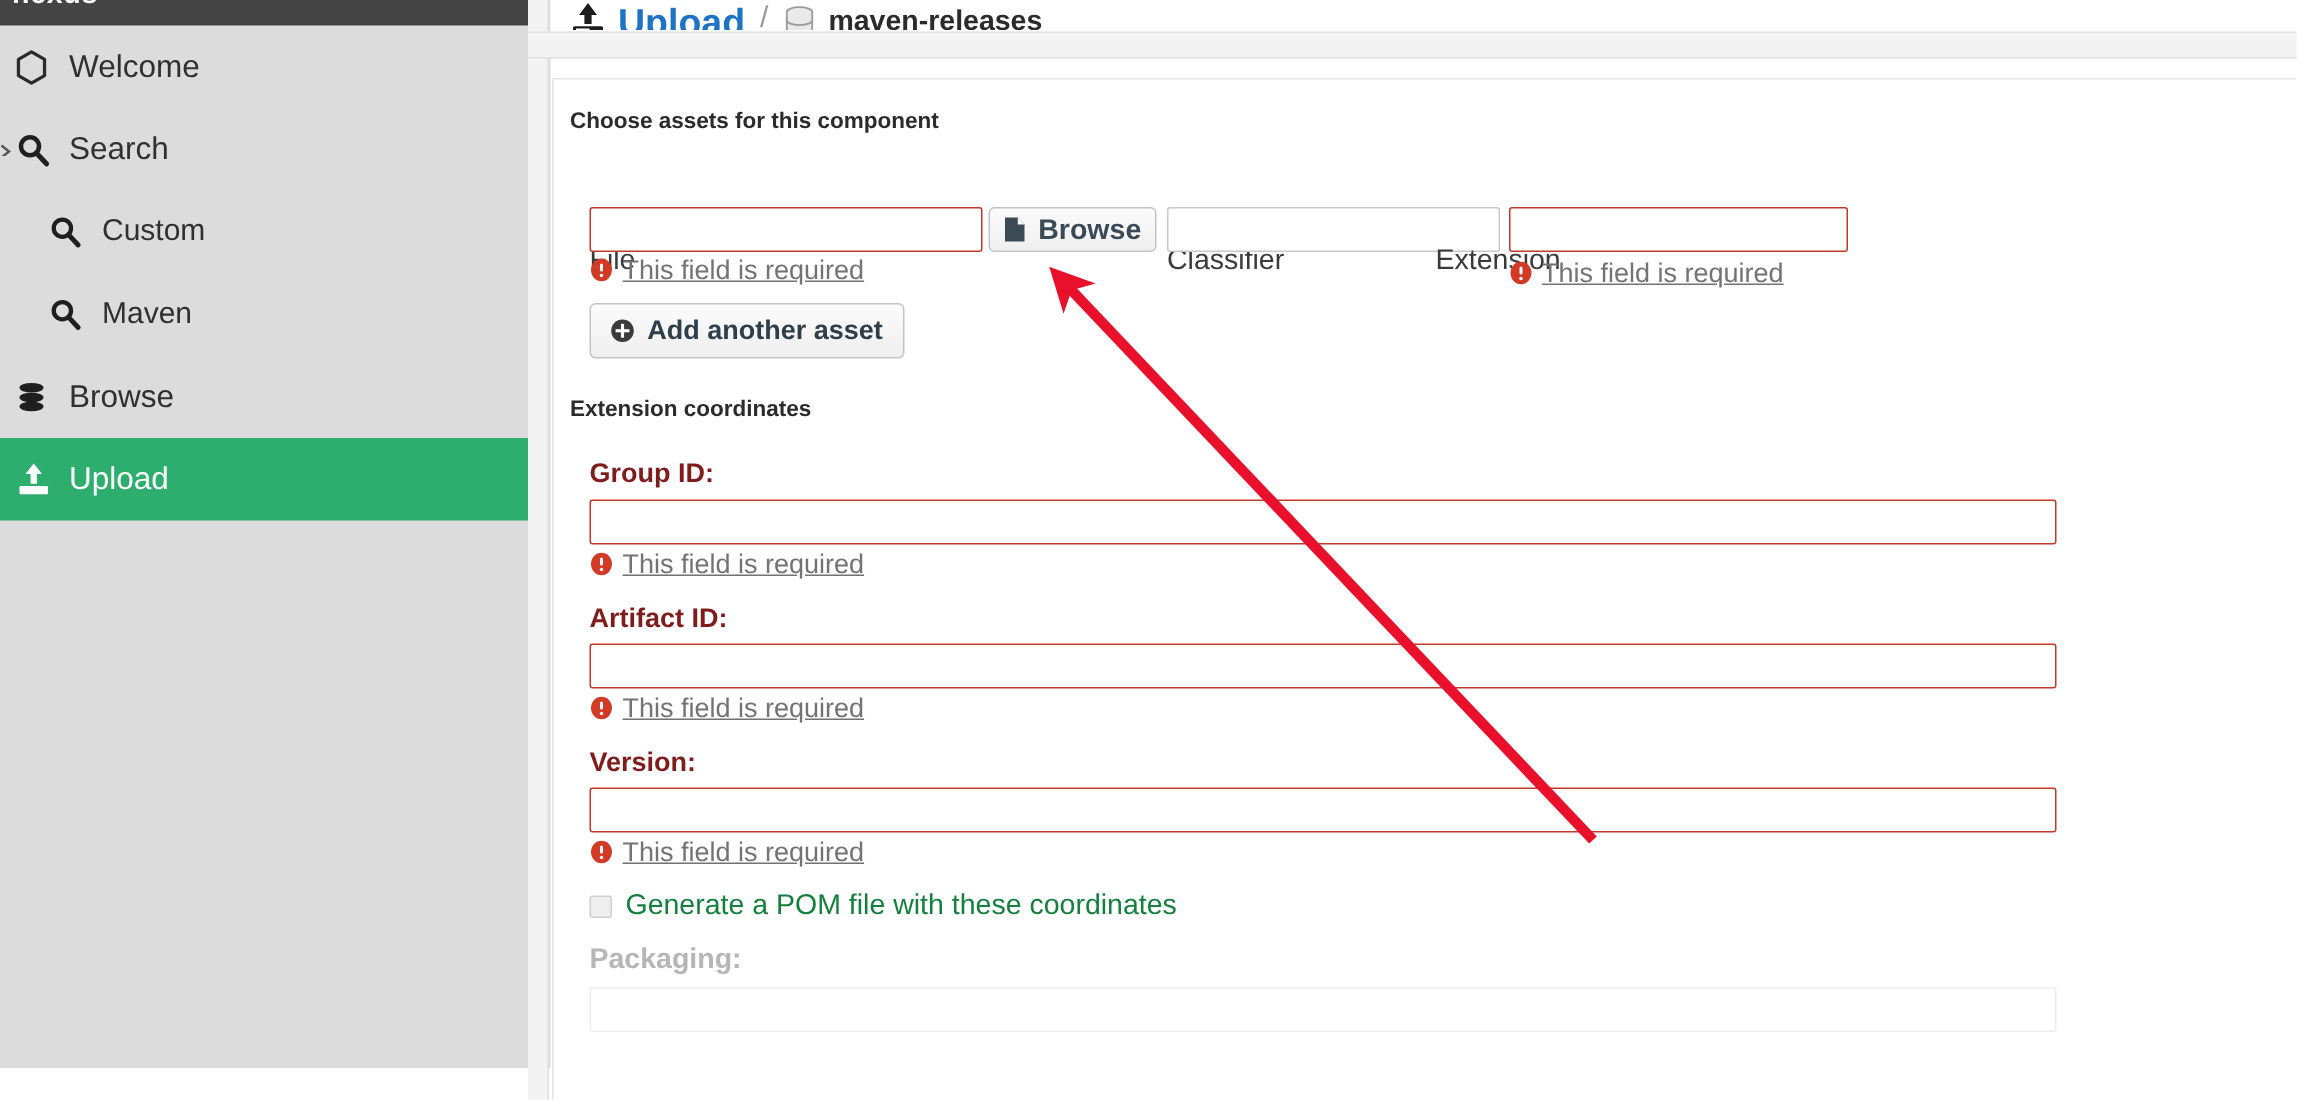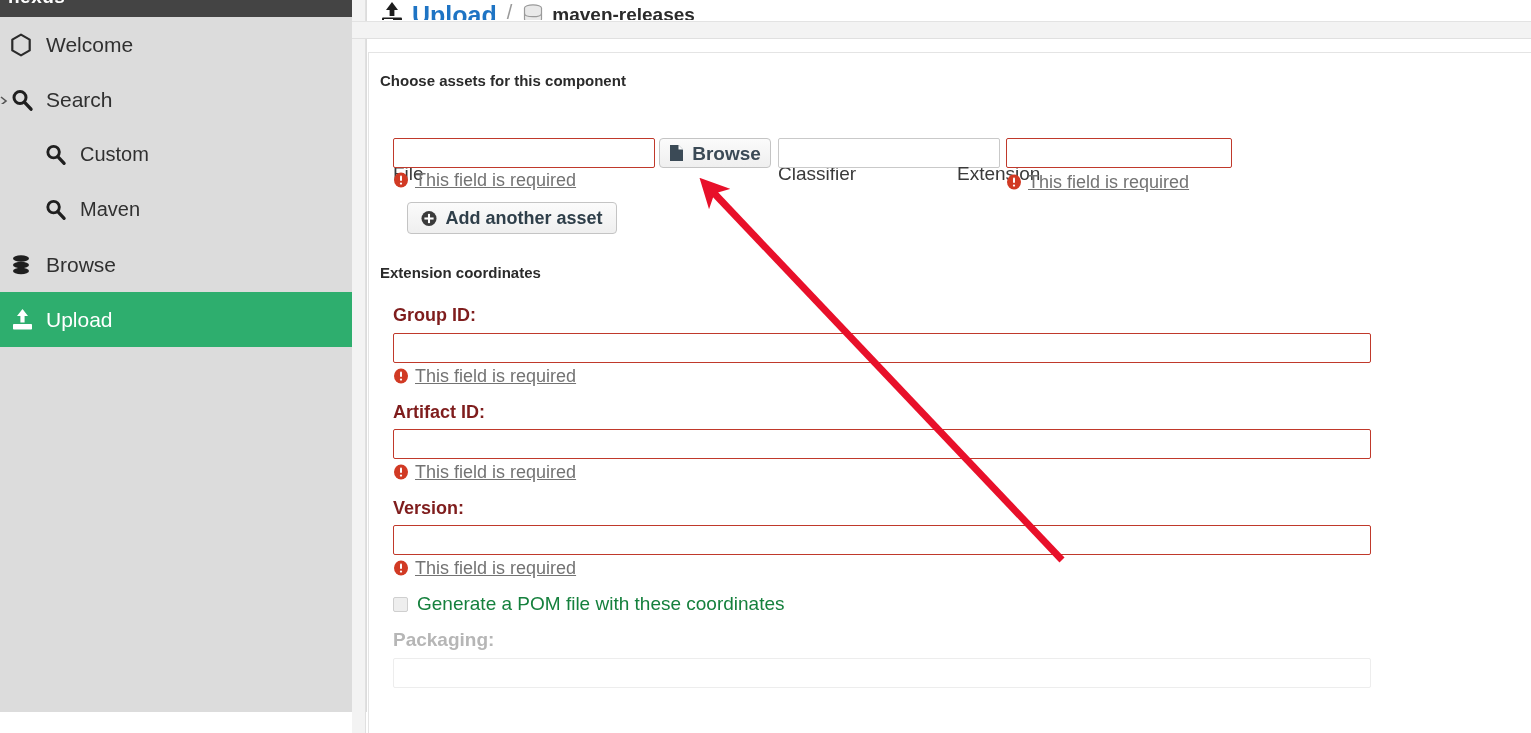--- a/index.html
+++ b/index.html
@@ -73,21 +73,21 @@
     align-items: center;
     justify-content: flex-start;
   }
   .nav-item .nav-label {
     font-size: 21px;
     line-height: 21px;
     color: #303030;
     white-space: nowrap;
     padding-left: 6px;
   }
-  .nav-item.child { padding-left: 44px; }
+  .nav-item.child { padding-left: 32px; }
   .nav-item.child .nav-label { font-size: 20px; }
   .nav-item.active { background: #2eae6e; }
   .nav-item.active .nav-label { color: #ffffff; }
   .nav-caret {
     position: absolute;
     left: 0px;
     top: 50%;
     transform: translateY(-50%);
     width: 8px;
     height: 8px;
@@ -450,21 +450,21 @@
         <span class="err-icon">
           <svg width="16" height="16" viewBox="0 0 16 16">
             <ellipse cx="8" cy="8" rx="7" ry="7.5" fill="#d13a24"></ellipse>
             <rect x="7" y="3.6" width="2" height="5.4" rx="1" fill="#ffffff"></rect>
             <circle cx="8" cy="11.6" r="1.15" fill="#ffffff"></circle>
           </svg>
         </span>
         <span class="err-text">This field is required</span>
       </div>
 
-      <div class="btn" id="add-asset-btn" style="left:38px; top:149px; width:210px; height:32px;">
+      <div class="btn" id="add-asset-btn" style="left:24px; top:149px; width:210px; height:37px;">
         <span class="btn-icon">
           <svg width="17" height="17" viewBox="0 0 17 17">
             <circle cx="8.5" cy="8.5" r="8" fill="#3b3b3b"></circle>
             <rect x="7.4" y="3.6" width="2.2" height="9.8" fill="#ffffff"></rect>
             <rect x="3.6" y="7.4" width="9.8" height="2.2" fill="#ffffff"></rect>
           </svg>
         </span>
         <span class="btn-label">Add another asset</span>
       </div>
 

